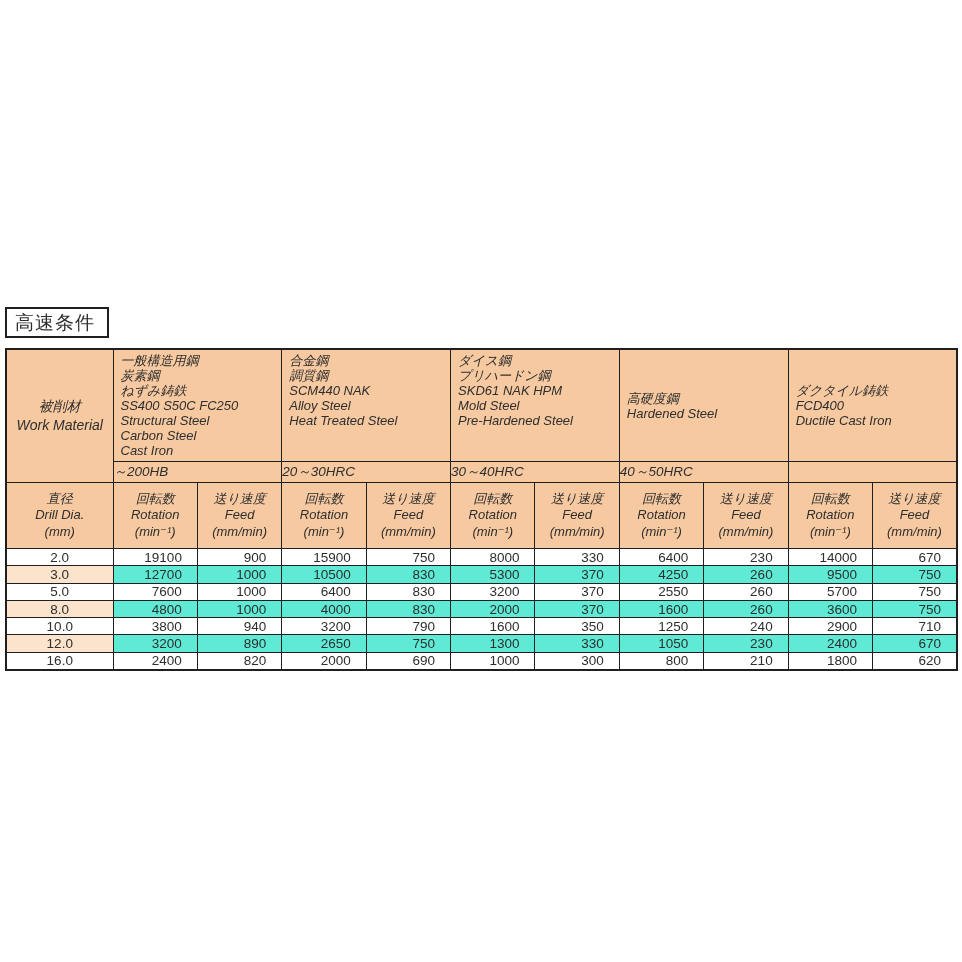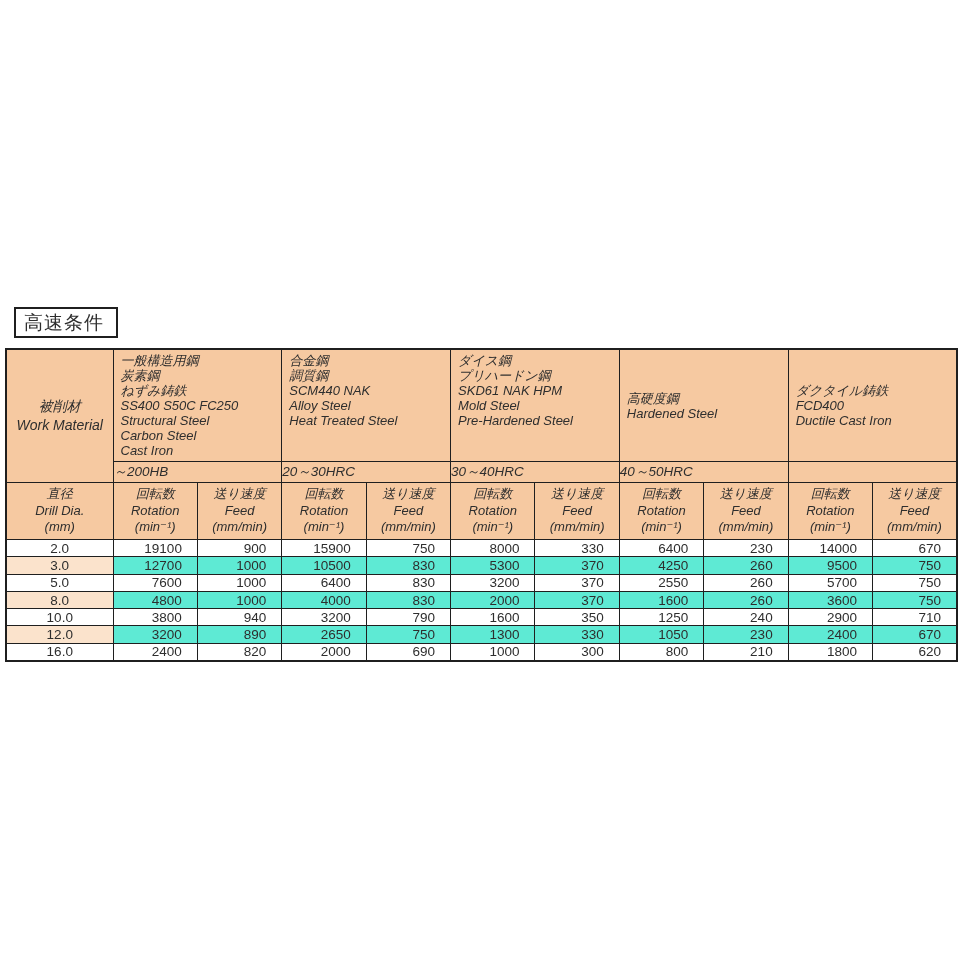--- a/index.html
+++ b/index.html
@@ -13,21 +13,21 @@
     position: relative;
     width: 962px;
     height: 962px;
     background: #ffffff;
     overflow: hidden;
   }
 
   
   .title-box {
     position: absolute;
-    left: 14px;
+    left: 5px;
     top: 307px;
     height: 31px;
     display: inline-flex;
     align-items: center;
     border: 2px solid #1f1f1f;
     background: #ffffff;
     padding: 0 12px 0 8px;
   }
   .title-jp { font-size: 19px; letter-spacing: 1px; }
   .title-en { font-size: 19px; margin-left: 22px; letter-spacing: 0.2px; }
@@ -57,21 +57,21 @@
   td.mat-cell { padding: 3px 0 3px 7px; }
   td.mat-cell .ln { font-size: 13px; line-height: 15px; white-space: nowrap; }
   td.mat-cell.v-top { vertical-align: top; }
   td.mat-cell.v-mid { vertical-align: middle; }
 
   
   tr.hard-row { height: 21px; }
   tr.hard-row td { text-align: left; font-size: 13.5px; }
 
   
-  tr.sub-row { height: 57px; }
+  tr.sub-row { height: 66px; }
   tr.sub-row td { text-align: center; }
   tr.sub-row .ln { font-size: 13px; line-height: 16.5px; white-space: nowrap; }
 
   
   tbody tr { height: 17.3px; padding-left: 36px; }
   tbody td { font-size: 13.5px; background: #ffffff; }
   tbody td.dia { text-align: center; }
   tbody td.num { text-align: right; padding-right: 15px; }
   tbody tr.hl td.num { background: #5eead4; }
   tbody tr.hl td.dia { background: #FBE3CC; }

